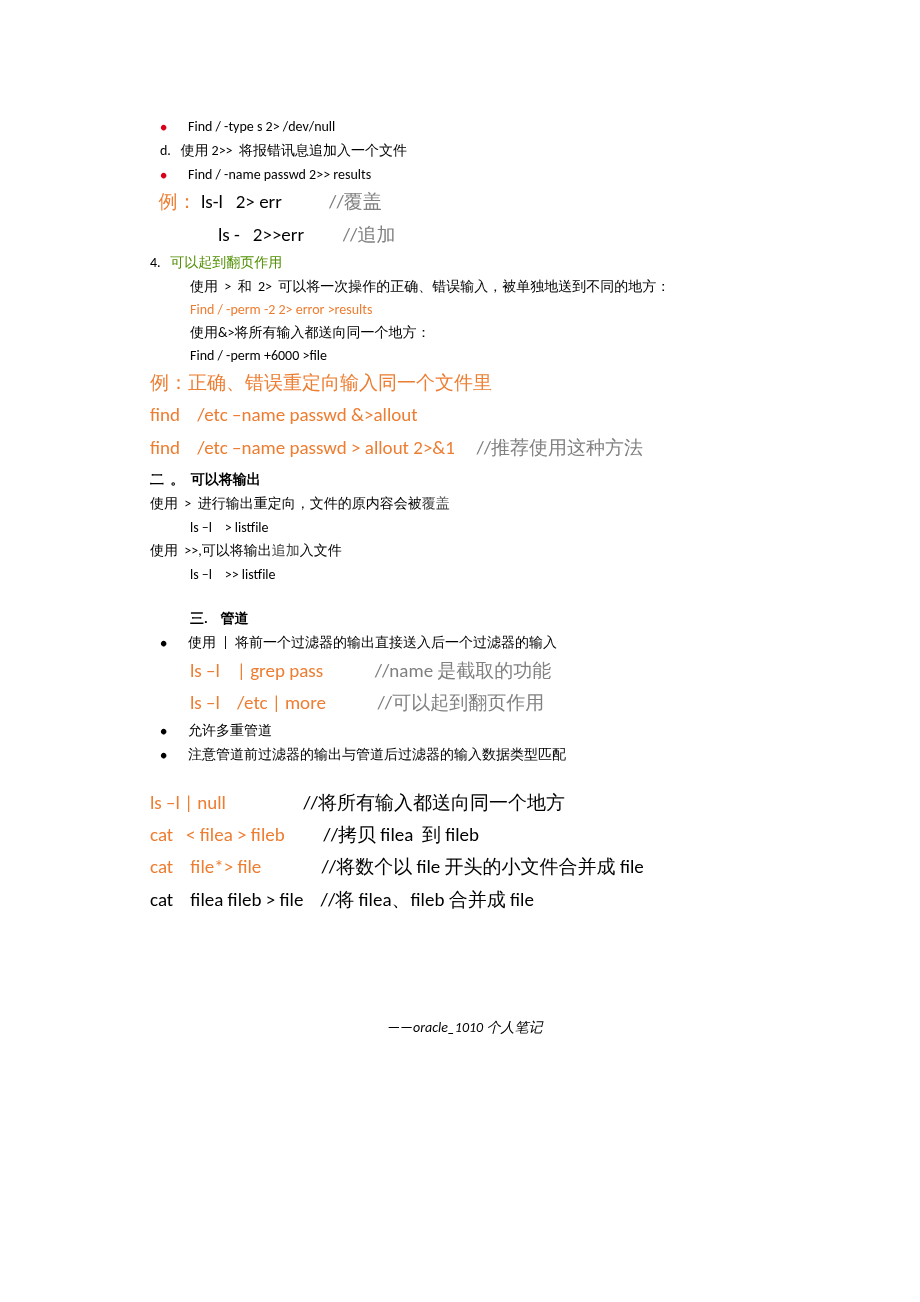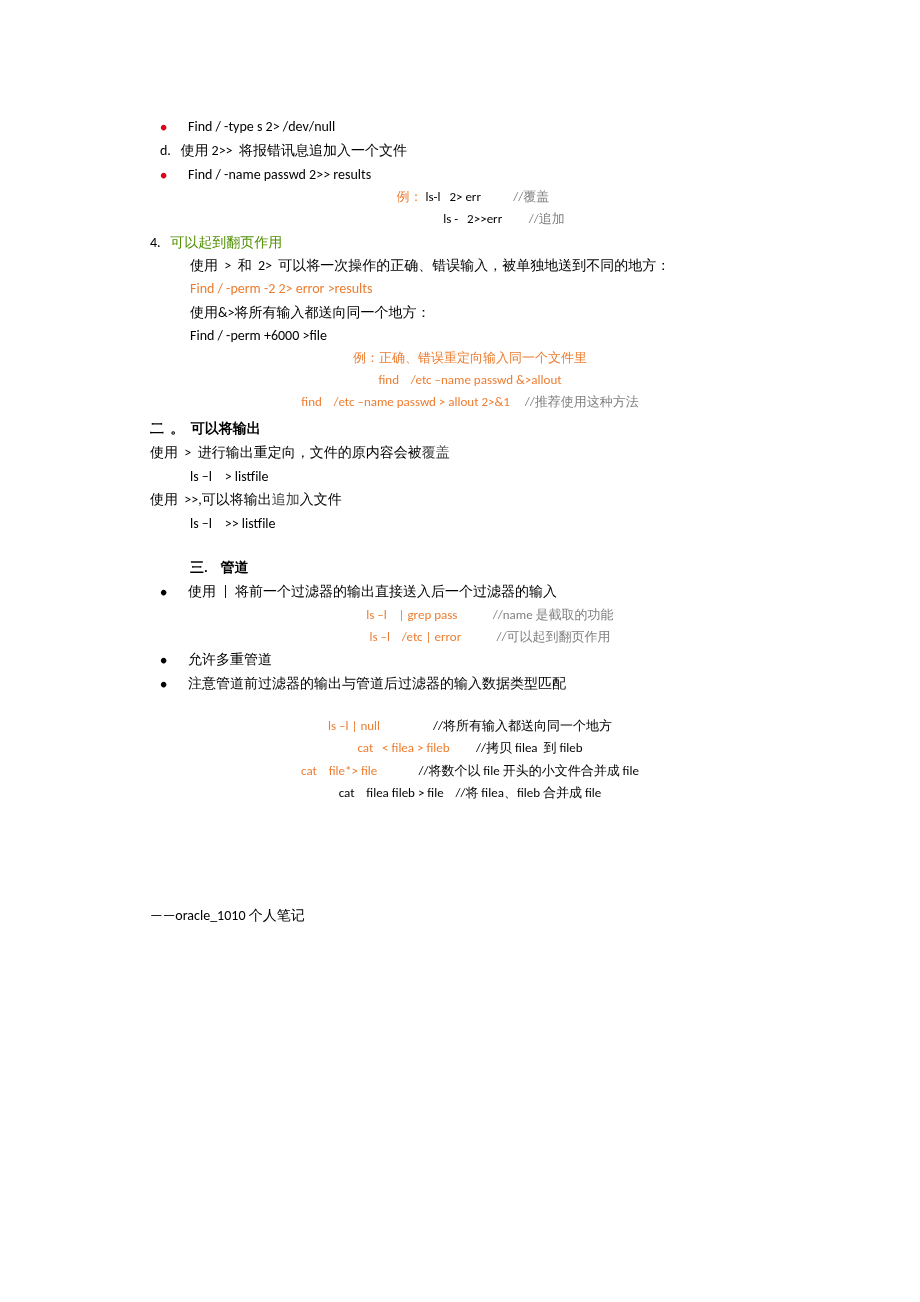--- a/index.html
+++ b/index.html
@@ -34,27 +34,28 @@
   .indent-d { margin-left: 10px; }
   .indent-1 { padding-left: 40px; }
   .indent-1b { padding-left: 40px; line-height: 1.65; }
   .indent-2 { padding-left: 68px; }
   .green { color: #4f8f00; }
   .orange { color: #ed7d31; }
   .red { color: #404040; }
   .gray { color: #808080; }
   .section-head { font-weight: bold; margin-top: 4px; }
   .indent-head { padding-left: 40px; font-weight: bold; }
-  .small { font-size: 13px; text-align: center; }
+  .small { font-size: 19px; }
   .small .line, .small.line { line-height: 1.7; }
   .gap { height: 20px; }
   .footer {
     margin-top: 100px;
-    text-align: left;
+    text-align: center;
     padding-right: 10px;
+    font-style: italic;
   }
 </style>
 </head>
 <body>
 
 <div class="line bullet-red"><span>Find / -type s 2&gt; /dev/null</span></div>
 
 <div class="line indent-d"><span>d.   </span><span>使用 2&gt;&gt;  将报错讯息追加入一个文件</span></div>
 
 <div class="line bullet-red"><span>Find / -name passwd 2&gt;&gt; results</span></div>
@@ -90,21 +91,21 @@
 <div class="line indent-1"><span>ls –l    &gt;&gt; listfile</span></div>
 
 <div class="gap"></div>
 
 <div class="line indent-head"><span>三.    管道</span></div>
 
 <div class="line bullet-black"><span>使用  |  将前一个过滤器的输出直接送入后一个过滤器的输入</span></div>
 
 <div class="line small indent-1"><span class="orange">ls –l    | grep pass            </span><span class="gray">//name 是截取的功能</span></div>
 
-<div class="line small indent-1"><span class="orange">ls –l    /etc | error            </span><span class="gray">//可以起到翻页作用</span></div>
+<div class="line small indent-1"><span class="orange">ls –l    /etc | more            </span><span class="gray">//可以起到翻页作用</span></div>
 
 <div class="line bullet-black"><span>允许多重管道</span></div>
 
 <div class="line bullet-black"><span>注意管道前过滤器的输出与管道后过滤器的输入数据类型匹配</span></div>
 
 <div class="gap"></div>
 
 <div class="line small"><span class="orange">ls –l | null                  </span><span>//将所有输入都送向同一个地方</span></div>
 
 <div class="line small"><span class="orange">cat   &lt; filea &gt; fileb         </span><span>//拷贝 filea  到 fileb</span></div>

